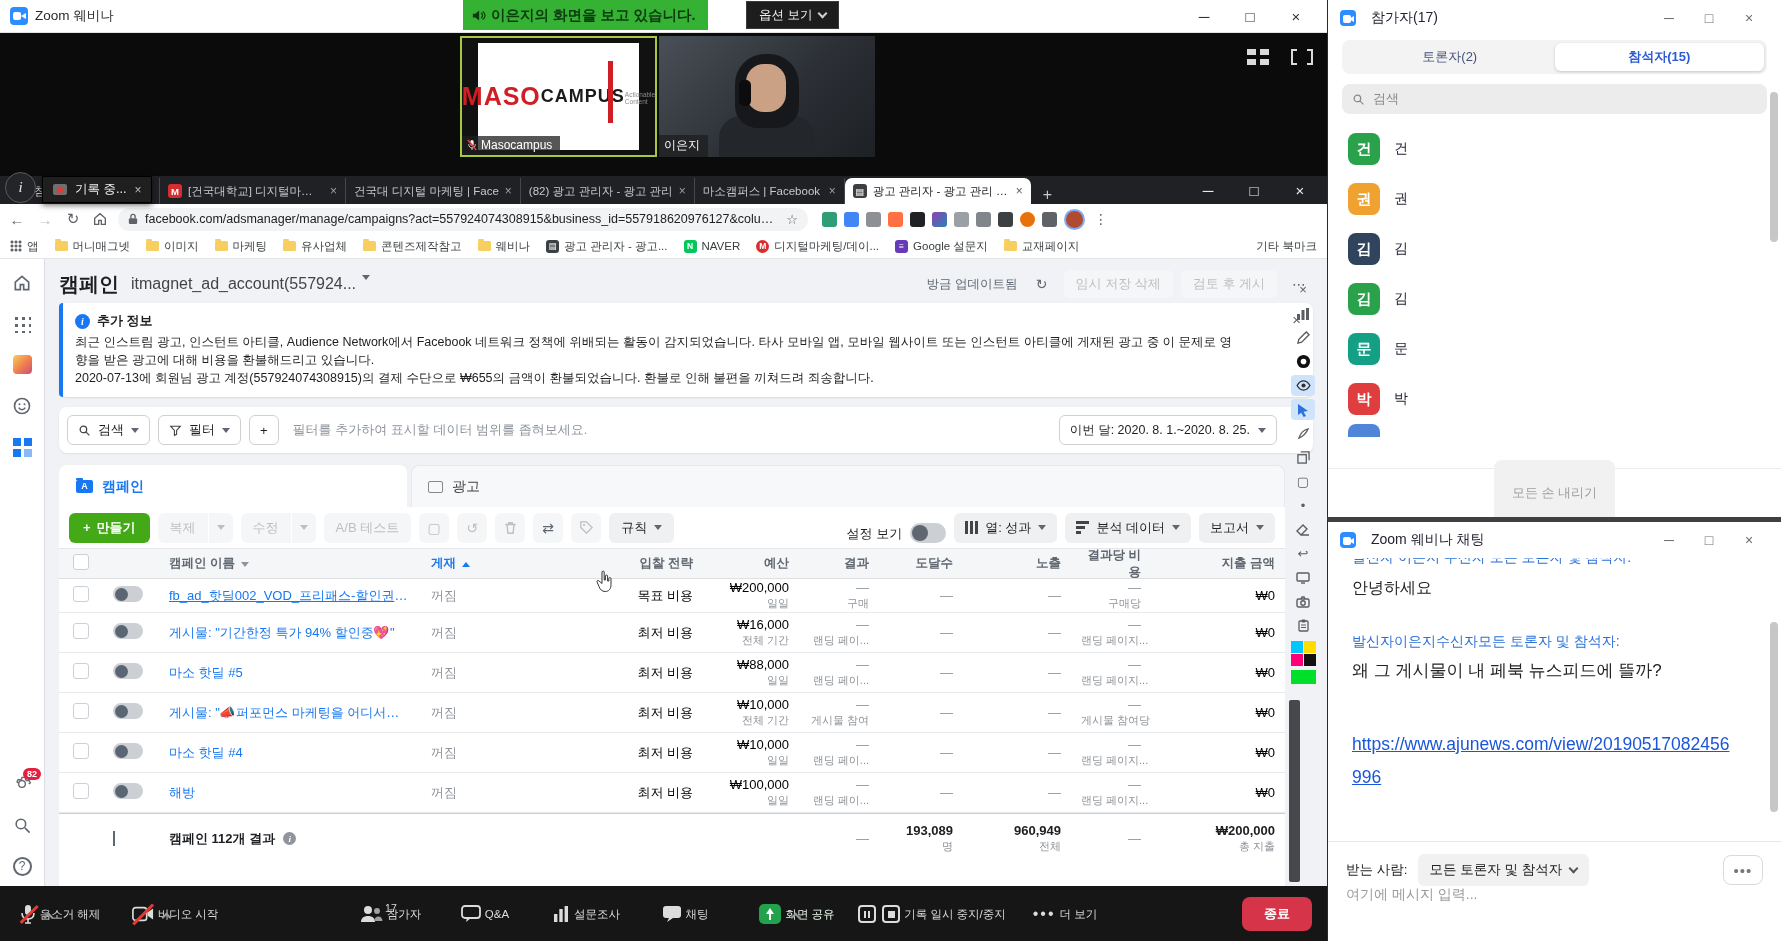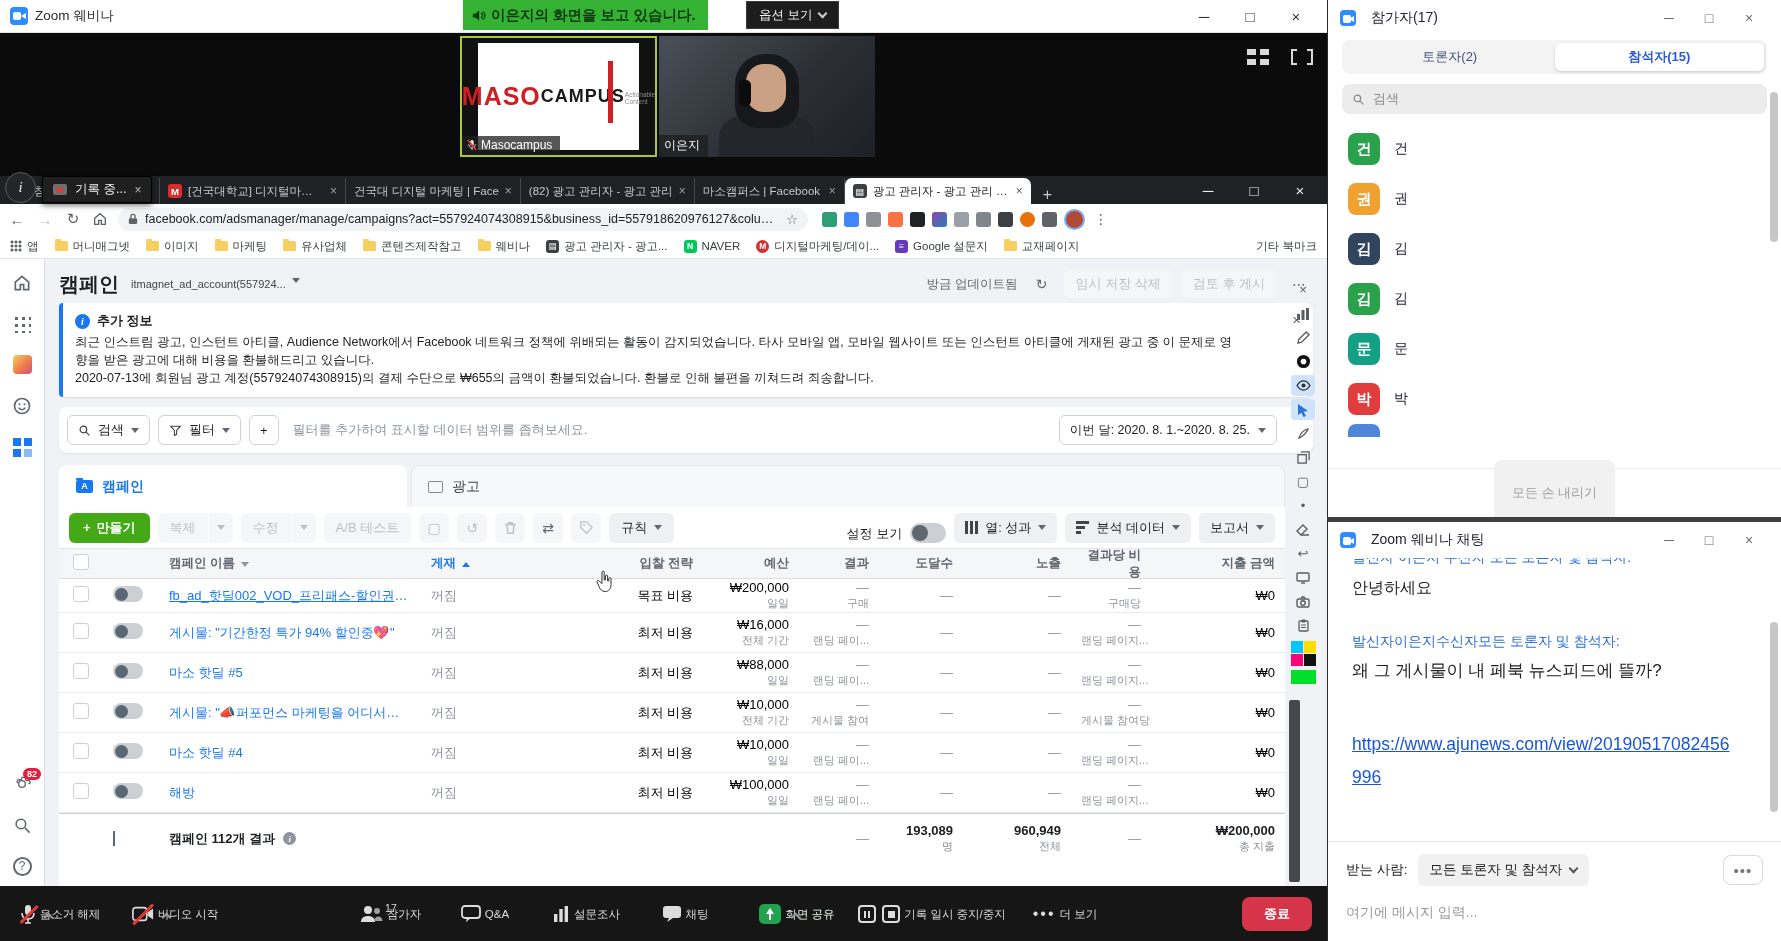--- a/index.html
+++ b/index.html
@@ -95,21 +95,21 @@
 .ric-photo{width:19px;height:19px;border-radius:4px;background:linear-gradient(135deg,#f6d05a 0%,#ef7d4e 55%,#c94f7c 100%)}
 .ric-table{width:19px;height:19px;background:
  linear-gradient(#1877f2,#1877f2) left top/8px 8px no-repeat,
  linear-gradient(#1877f2,#1877f2) right top/8px 8px no-repeat,
  linear-gradient(#1877f2,#1877f2) left bottom/8px 8px no-repeat,
  linear-gradient(#8ab9f8,#8ab9f8) right bottom/8px 8px no-repeat}
 .badge82{position:absolute;right:-9px;top:-6px;background:#e41e3f;color:#fff;font-size:9px;border-radius:8px;padding:1px 4px;font-weight:bold}
 .fbmain{flex:1;padding:8px 14px 0;position:relative;overflow:hidden}
 .fbhead{display:flex;align-items:center;height:34px;gap:12px}
 .fbtitle{font-size:20px;font-weight:bold;color:#1c1e21}
-.acct{font-size:11px;color:#444;display:flex;align-items:flex-start;gap:6px}
+.acct{font-size:16px;color:#444;display:flex;align-items:flex-start;gap:6px}
 .caret{width:0;height:0;border-left:4px solid transparent;border-right:4px solid transparent;border-top:5px solid #606770}
 .fbhead .right{margin-left:auto;display:flex;align-items:center;gap:8px}
 .updated{font-size:12.5px;color:#606770;margin-right:2px}
 .iconbtn{width:28px;height:26px;background:#f0f2f5;border-radius:6px;display:flex;align-items:center;justify-content:center;color:#606770;font-size:14px}
 .disbtn{background:#f5f6f7;color:#bcc0c4;font-size:13px;border-radius:6px;padding:5px 12px}
 .notice{background:#fff;border-radius:8px;box-shadow:0 1px 2px rgba(0,0,0,.1);position:relative;padding:9px 34px 10px 16px;margin-top:2px}
 .notice::before{content:"";position:absolute;left:0;top:0;bottom:0;width:4px;background:#1877f2;border-radius:8px 0 0 8px}
 .ntitle{display:flex;align-items:center;gap:7px;font-size:13px;font-weight:bold;color:#1c1e21;margin-bottom:4px}
 .ibadge{width:15px;height:15px;border-radius:50%;background:#1877f2;color:#fff;font-size:10px;display:flex;align-items:center;justify-content:center;font-family:"Liberation Serif",serif;font-style:italic}
 .notice p{font-size:12.5px;color:#1c1e21;line-height:1.42;max-width:1165px}
@@ -228,21 +228,21 @@
 .clipline div{margin-top:-9px;white-space:nowrap}
 .msg1{font-size:16px;color:#222;margin-top:8px}
 .msghead{font-size:14px;color:#2a70d8;margin-top:34px}
 .msgbody{font-size:17px;color:#222;margin-top:8px}
 .msglink{display:block;font-size:17.5px;color:#1a56db;text-decoration:underline;margin-top:46px;word-break:break-all;line-height:1.9;width:380px}
 .chatfoot{border-top:1px solid #e6e6e6;padding:12px 18px 0;position:relative}
 .torow{display:flex;align-items:center;gap:10px}
 .tolabel{font-size:13.5px;color:#222}
 .topill{background:#f1f1f1;border-radius:6px;padding:7px 12px;font-size:13.5px;color:#222;display:flex;align-items:center;gap:8px}
 .morebtn{margin-left:auto;border:1px solid #d9d9d9;border-radius:8px;width:40px;height:30px;display:flex;align-items:center;justify-content:center;color:#777;font-size:15px;letter-spacing:1px}
-.chatinput{font-size:14px;color:#9a9a9a;margin-top:18px}
+.chatinput{font-size:14px;color:#9a9a9a;margin-top:0}
 
 .cursor{position:absolute;left:594px;top:570px;z-index:60}
 svg.sic{display:block}
 </style>
 </head>
 <body>
 
 <div class="stage">
 
   <div class="mainwin">

